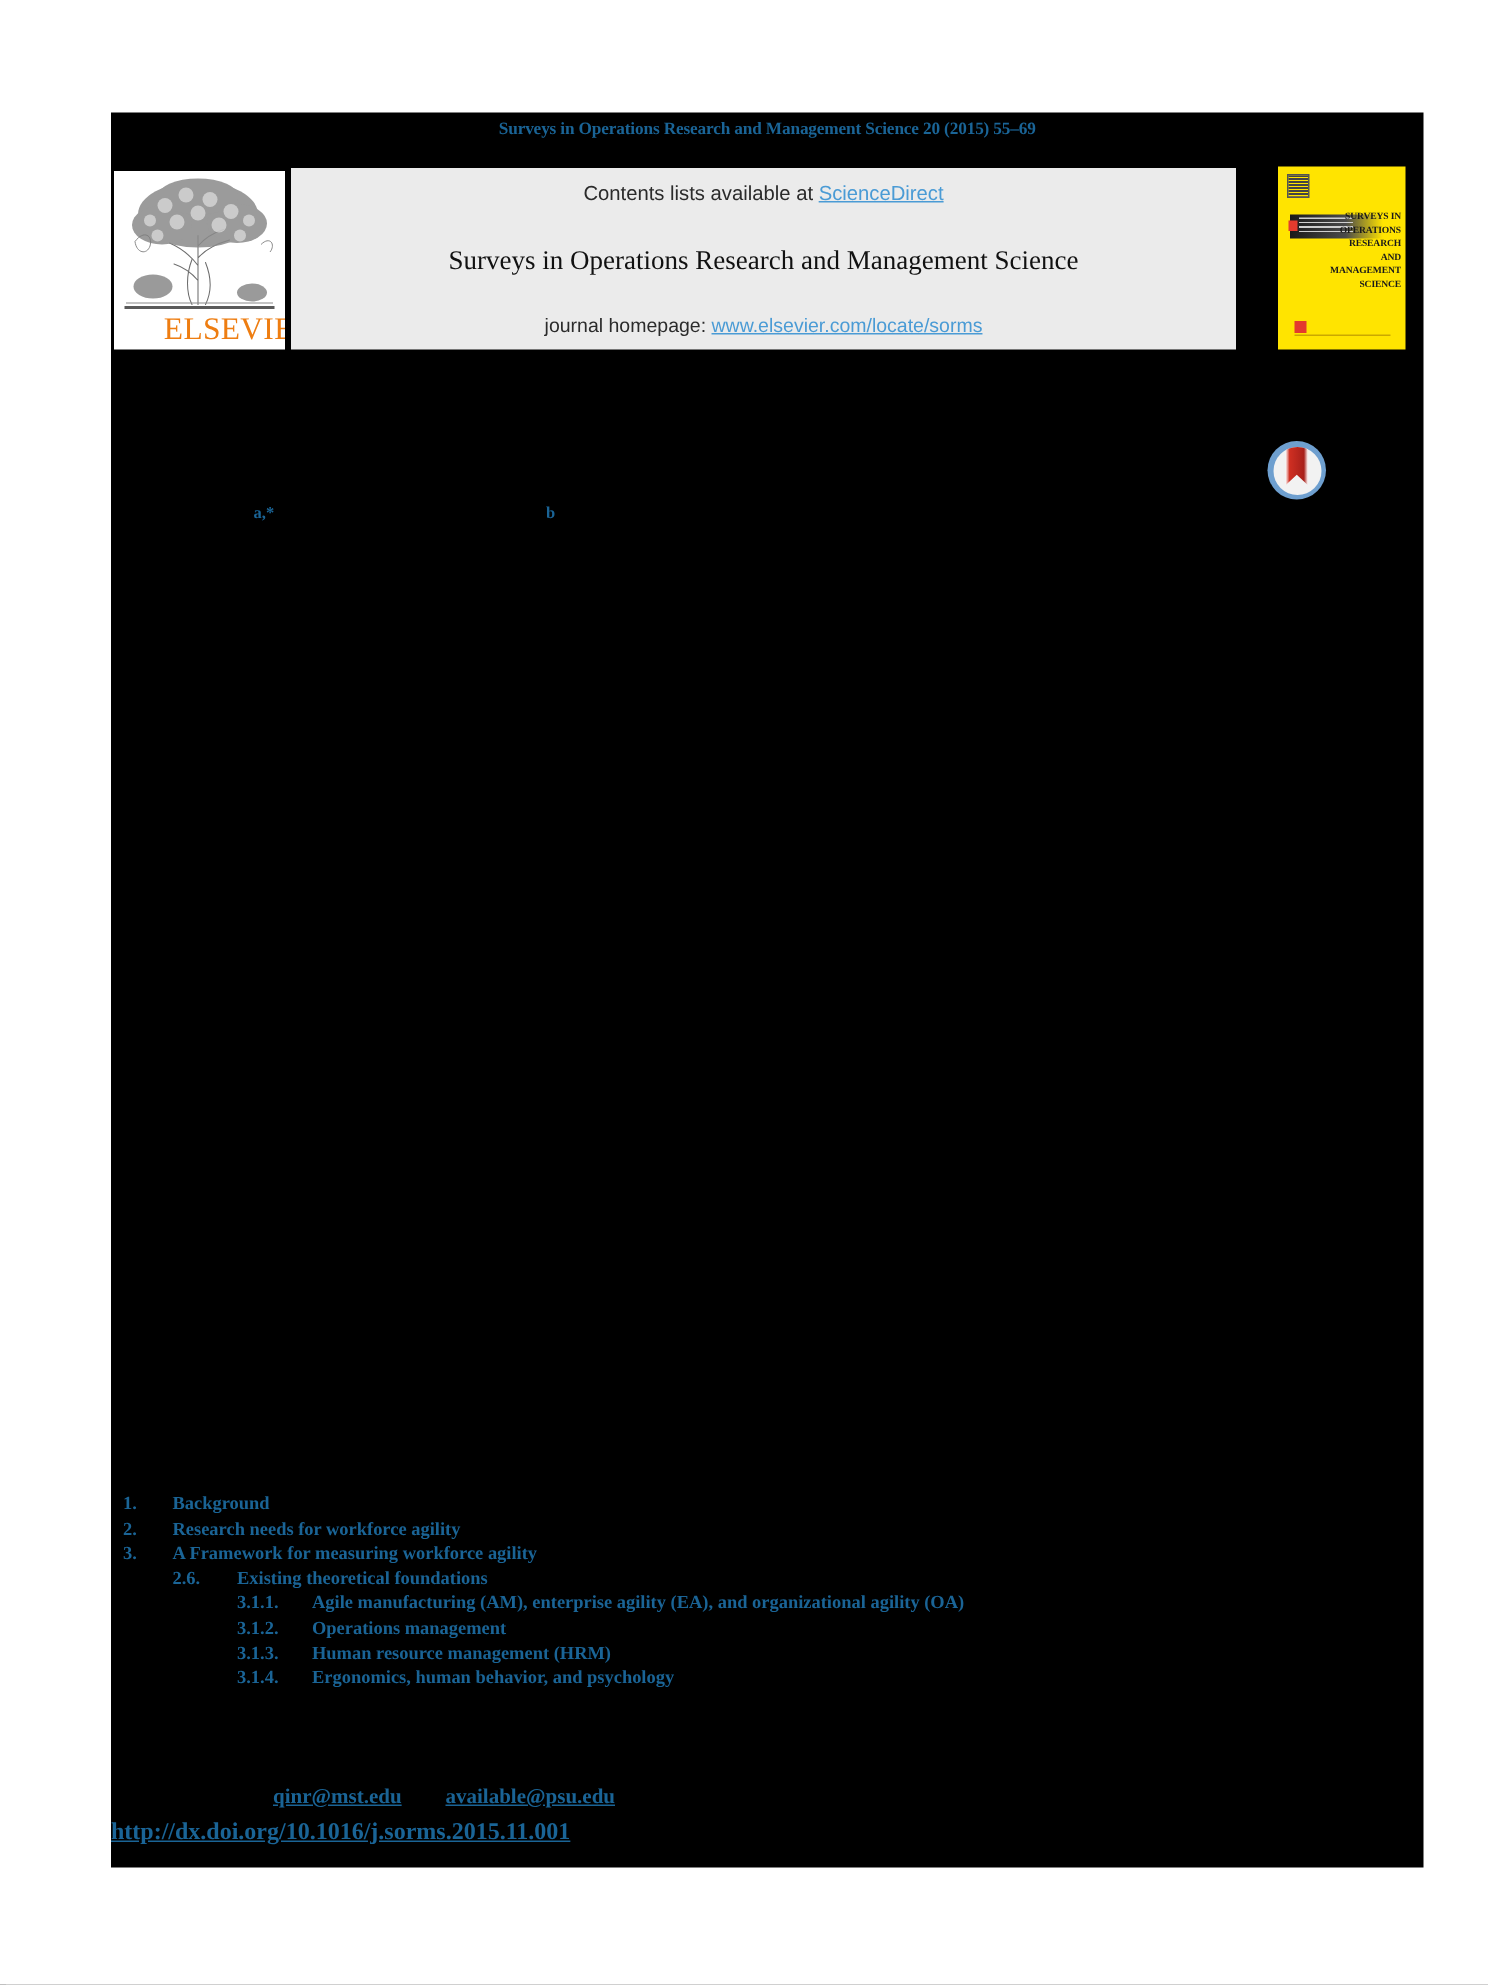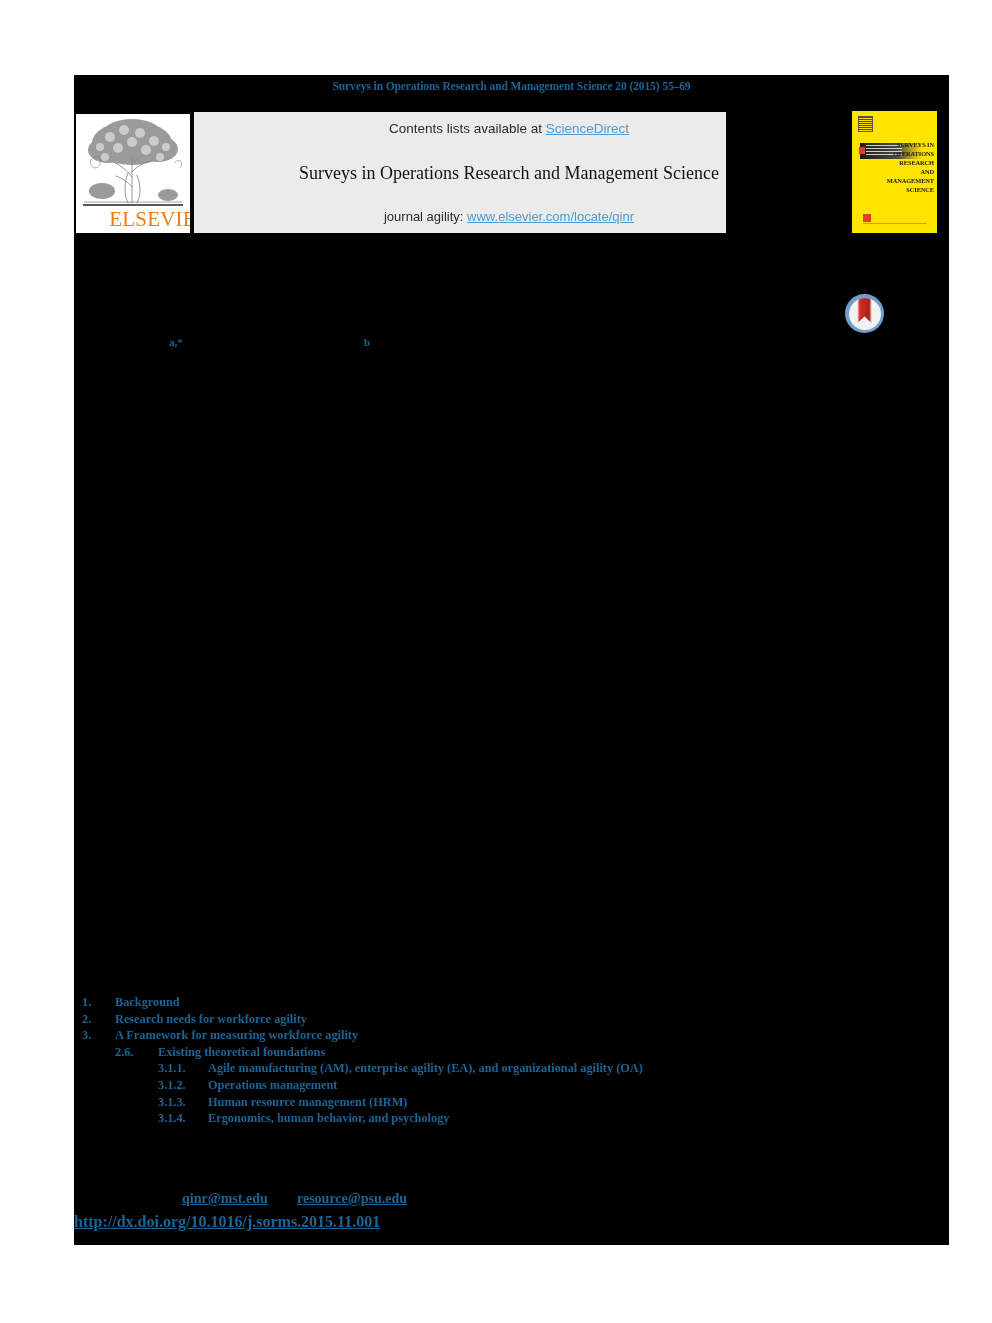--- a/index.html
+++ b/index.html
@@ -82,21 +82,21 @@
     font-size: 21px;
     letter-spacing: 0.2px;
     line-height: 24px;
   }
 
   
   #journal-banner {
     position: absolute;
     left: 190px;
     top: 112px;
-    width: 532px;
+    width: 630px;
     height: 121px;
     background: #ebebeb;
   }
   #banner-contents {
     position: absolute;
     left: 0; top: 8px;
     width: 630px;
     text-align: center;
     font-family: "Liberation Sans", sans-serif;
     font-size: 13.5px;
@@ -331,21 +331,21 @@
     <div class="rule"></div>
     <div class="wordmark">ELSEVIER</div>
   </div>
 
   <div id="journal-banner">
     <div id="banner-contents">
       <span>Contents lists available at </span><a class="sd-link" href="#">ScienceDirect</a>
     </div>
     <div id="banner-title">Surveys in Operations Research and Management Science</div>
     <div id="banner-homepage">
-      <span>journal agility: </span><a class="hp-link" href="#">www.elsevier.com/locate/qinr</a>
+      <span>journal homepage: </span><a class="hp-link" href="#">www.elsevier.com/locate/sorms</a>
     </div>
   </div>
 
   <div id="journal-cover">
     <div class="cover-stamp"></div>
     <div class="cover-bar"></div>
     <div class="cover-bar-lines"></div>
     <div class="cover-redsq"></div>
     <div class="cover-text">
       <div>SURVEYS IN</div>
@@ -395,16 +395,16 @@
       <span class="toc-num">3.1.3.</span>
       <span class="toc-label">Human resource management (HRM)</span>
     </div>
     <div class="toc-row toc-l3">
       <span class="toc-num">3.1.4.</span>
       <span class="toc-label">Ergonomics, human behavior, and psychology</span>
     </div>
   </div>
 
   <a class="footer-link" id="email-corresponding" href="#">qinr@mst.edu</a>
-  <a class="footer-link" id="email-second" href="#">resource@psu.edu</a>
+  <a class="footer-link" id="email-second" href="#">available@psu.edu</a>
   <a class="footer-link" id="doi-link" href="#">http://dx.doi.org/10.1016/j.sorms.2015.11.001</a>
 
 </div>
 
 </body></html>

